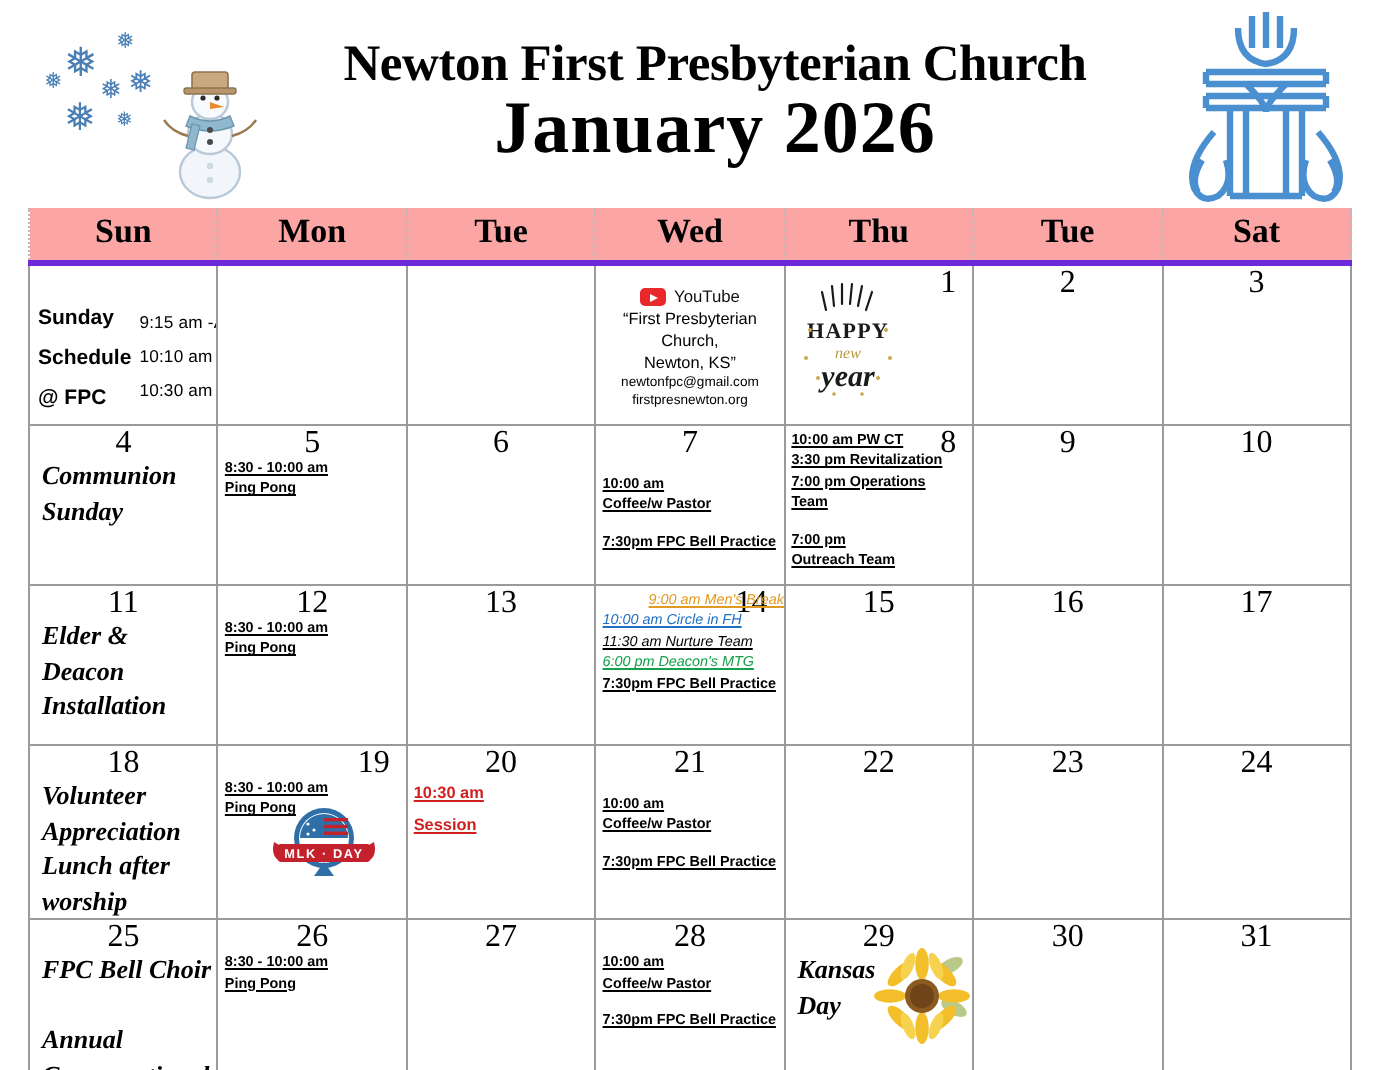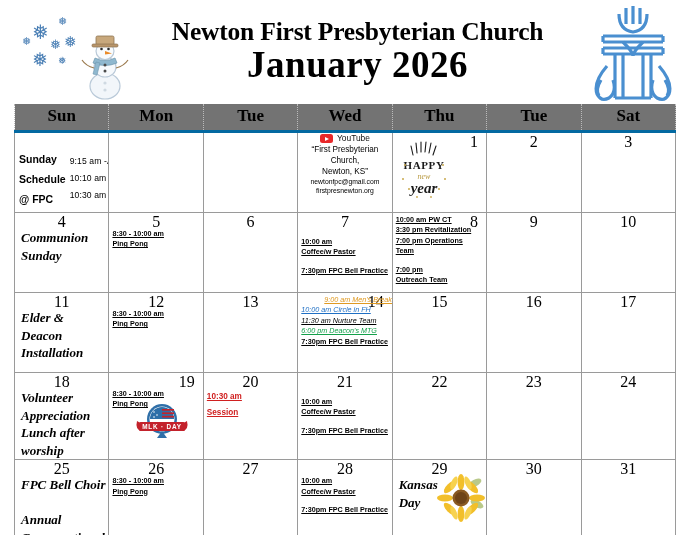--- a/index.html
+++ b/index.html
@@ -61,22 +61,22 @@
   }
   .cal col{width:14.2857%;}
   .dow{
     font-family:"Liberation Serif", serif;
     font-weight:bold;
     font-size:17px;
     text-align:center;
     padding:2px 0 4px 0;
     border-left:1px dotted #bbbbbb;
     border-right:1px dotted #bbbbbb;
-    border-bottom:3px solid #0369a1;
-    background:#737373;
+    border-bottom:3px solid #6d28d9;
+    background:#fca5a5;
     color:#000;
   }
   td.cell{
     height:79px;
     vertical-align:top;
     border:1px solid #9a9a9a;
     padding:0;
     background:#fff;
     position:relative;
     overflow:hidden;
@@ -116,21 +116,21 @@
     font-weight:bold;font-size:10.5px;line-height:1.9;
     white-space:nowrap;margin-right:4px;
   }
   .sunday-sched .times{
     font-size:8.6px;line-height:1.95;padding-top:3px;white-space:nowrap;
     letter-spacing:0.1px;
   }
 
   .yt-block{
     text-align:center;
-    padding-top:0;
+    padding-top:10px;
     font-size:8.2px;
     line-height:1.32;
   }
   .yt-row{display:flex;align-items:center;justify-content:center;gap:4px;margin-bottom:1px;}
   .yt-badge{
     width:13px;height:9px;border-radius:2.5px;background:#e8282a;
     display:inline-flex;align-items:center;justify-content:center;
   }
   .yt-badge .tri{
     width:0;height:0;border-left:4px solid #fff;

